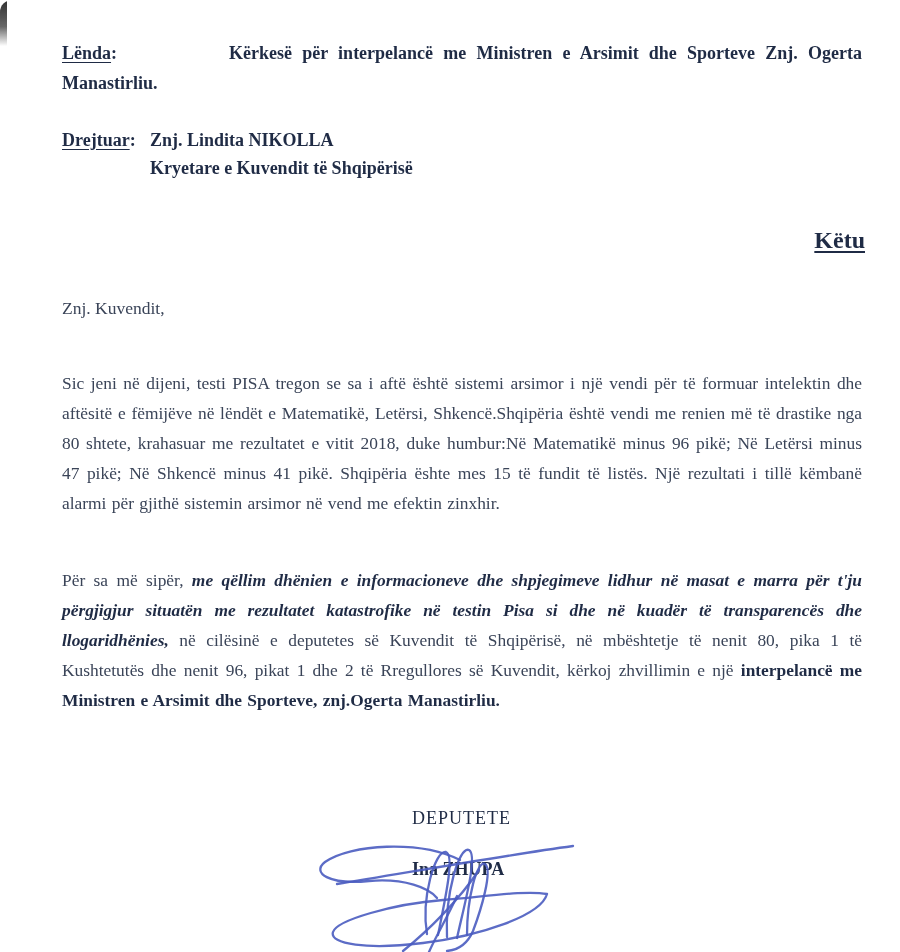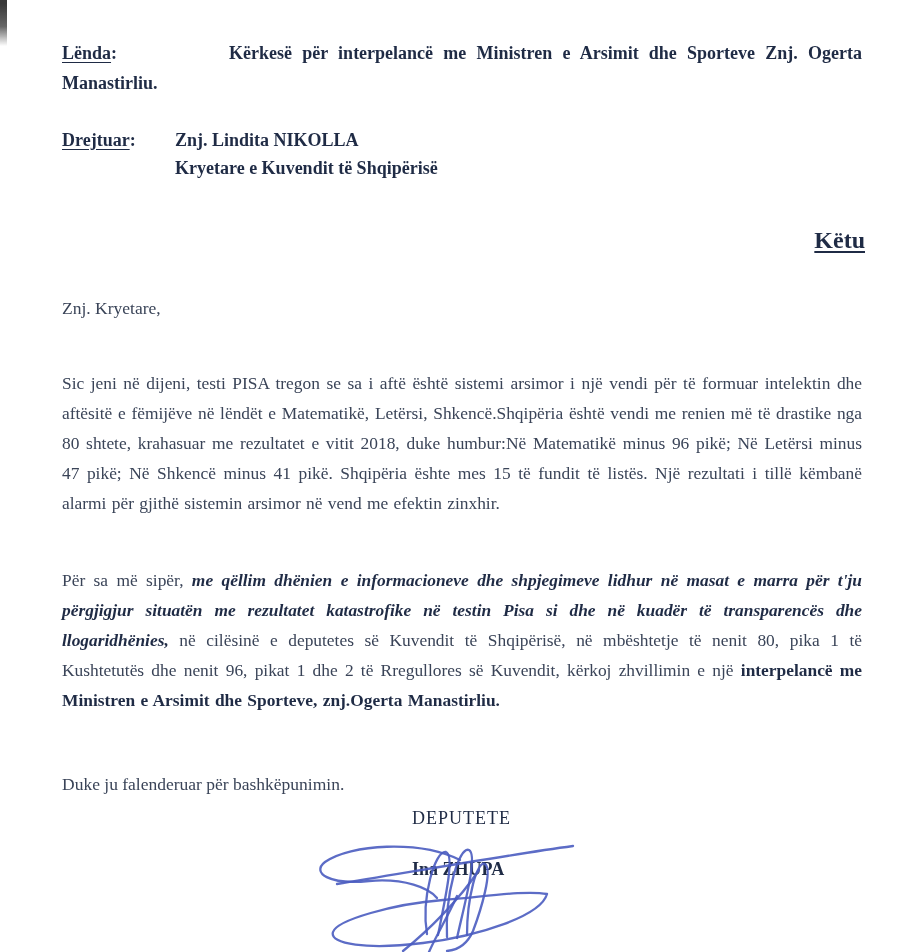--- a/index.html
+++ b/index.html
@@ -8,20 +8,21 @@
     background: #ffffff;
   }
   .page {
     position: relative;
     width: 900px;
     height: 952px;
     background: var(--paper, #ffffff);
     overflow: hidden;
     font-family: "Liberation Serif", "DejaVu Serif", serif;
     color: var(--ink, #3a4458);
+    border-radius: 12px;
   }
   
   .scan-edge {
     position: absolute;
     left: 0; top: 0;
     width: 7px; height: 48px;
     background: linear-gradient(180deg, #161616 8%, #4c4c4c 55%, rgba(120,120,120,0) 96%);
     filter: blur(0.7px);
     opacity: 0.85;
   }
@@ -39,21 +40,21 @@
   .label-underline { text-decoration: underline; text-underline-offset: 3px; }
   .tab-spacer { display: inline-block; width: 112px; }
 
   .addressee-block {
     left: 62px; top: 126px; width: 800px;
     font-size: 18px; line-height: 28px;
     font-weight: bold;
     color: var(--ink-dark, #1f2b45);
   }
   .addressee-label { position: absolute; left: 0; top: 0; text-align: right; }
-  .addressee-content { margin-left: 113px; }
+  .addressee-content { margin-left: 88px; }
 
   .place-ref {
     top: 204px; right: 35px;
     font-size: 24px; line-height: 24px;
     font-weight: bold;
     color: var(--ink-dark, #1f2b45);
   }
   .place-ref span { text-decoration: underline; text-underline-offset: 3px; }
 
   
@@ -127,27 +128,26 @@
     <div class="addressee-content">
       <div>Znj. Lindita NIKOLLA</div>
       <div>Kryetare e Kuvendit të Shqipërisë</div>
     </div>
   </div>
 
   <p class="abs place-ref">
     <span>Këtu</span>
   </p>
 
-  <p class="abs salutation">Znj. Kryetare,</p>
+  <p class="abs salutation">Znj. Kuvendit,</p>
 
   <p class="abs para para-1">Sic jeni në dijeni, testi PISA tregon se sa i aftë është sistemi arsimor i një vendi për të formuar intelektin dhe aftësitë e fëmijëve në lëndët e Matematikë, Letërsi, Shkencë.Shqipëria është vendi me renien më të drastike nga 80 shtete, krahasuar me rezultatet e vitit 2018, duke humbur:Në Matematikë minus 96 pikë; Në Letërsi minus 47 pikë; Në Shkencë minus 41 pikë. Shqipëria ështe mes 15 të fundit të listës. Një rezultati i tillë këmbanë alarmi për gjithë sistemin arsimor në vend me efektin zinxhir.</p>
 
   <p class="abs para para-2"><span>Për sa më sipër, </span><em class="bi">me qëllim dhënien e informacioneve dhe shpjegimeve lidhur në masat e marra për t'ju përgjigjur situatën me rezultatet katastrofike në testin Pisa si dhe në kuadër të transparencës dhe llogaridhënies,</em><span> në cilësinë e deputetes së Kuvendit të Shqipërisë, në mbështetje të nenit 80, pika 1 të Kushtetutës dhe nenit 96, pikat 1 dhe 2 të Rregullores së Kuvendit, kërkoj zhvillimin e një </span><strong>interpelancë me Ministren e Arsimit dhe Sporteve, znj.Ogerta Manastirliu.</strong></p>
 
-  <p class="abs closing">Duke ju falenderuar për bashkëpunimin.</p>
 
   <p class="abs sig-title">DEPUTETE</p>
   <p class="abs sig-name">Ina ZHUPA</p>
 
   <svg class="signature-svg" viewBox="0 0 280 114" xmlns="http://www.w3.org/2000/svg" aria-hidden="true">
 
     <path d="M 32,46 C 95,36 195,18 268,8"></path>
 
     <path d="M 155,22 C 115,2 45,6 20,24 C 6,35 24,47 64,43 C 100,40 124,50 132,60"></path>
 

